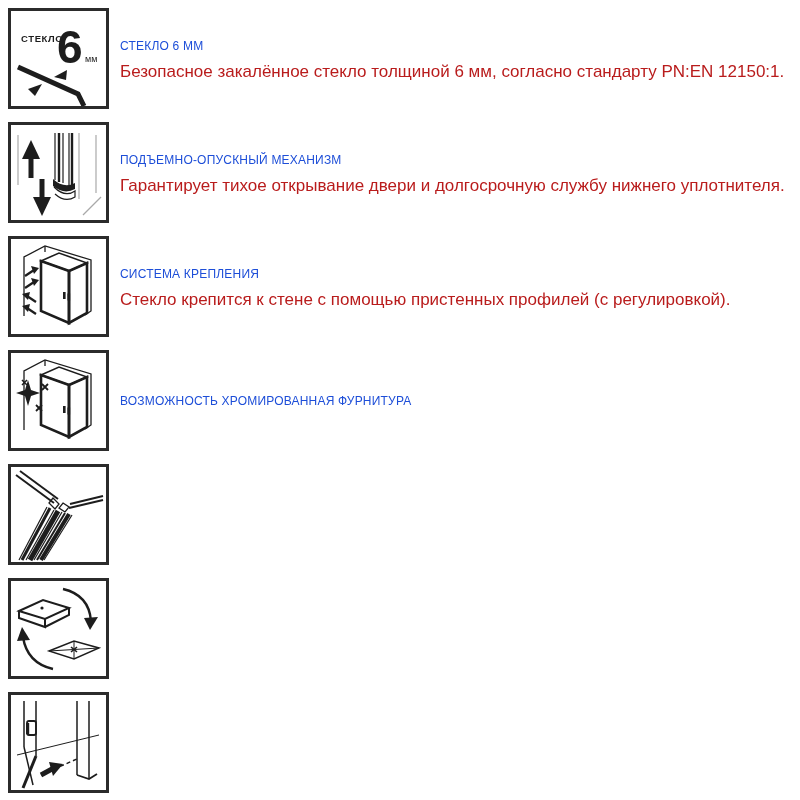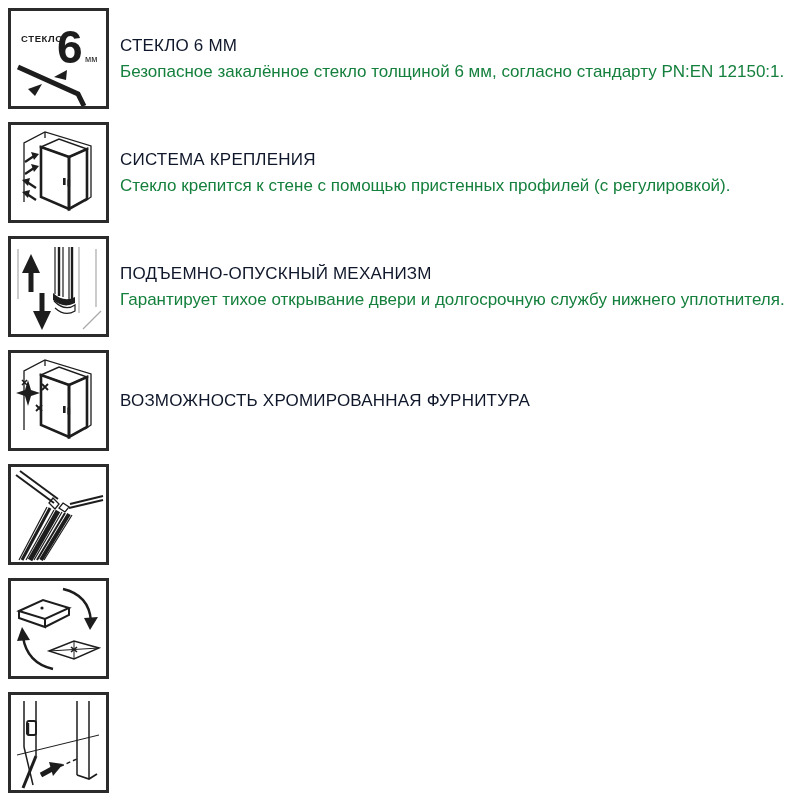--- a/index.html
+++ b/index.html
@@ -12,26 +12,26 @@
   .feature-row{
     display:flex;align-items:center;margin-bottom:13px;
   }
   .icon-box{
     flex:0 0 auto;width:95px;height:95px;border:3px solid #2b2b2b;
     background:#ffffff;margin-right:11px;box-sizing:content-box;text-align:center;
   }
   .icon-box svg{display:block;width:95px;height:95px;}
   .content{flex:1 1 auto;min-width:0;padding-right:4px;}
   .feat-heading{
-    margin:0;font-size:17px;line-height:26px;font-weight:400;
-    color:#0f172a;text-transform:none;letter-spacing:.2px;
+    margin:0;font-size:12px;line-height:26px;font-weight:400;
+    color:#1d4ed8;text-transform:none;letter-spacing:.2px;
   }
   .feat-body{
     margin:0;font-size:17px;line-height:26px;font-weight:400;
-    color:#15803d;text-align:justify;
+    color:#b91c1c;text-align:justify;
   }
   
   .ln{stroke:#1d1d1d;fill:none;}
   .faint{stroke:#a9a9a9;fill:none;}
   .fl{fill:#1d1d1d;stroke:none;}
 </style>
 </head>
 <body>
 
 <div class="page">
@@ -49,66 +49,66 @@
     </div>
     <div class="content">
       <h3 class="feat-heading">СТЕКЛО 6 ММ</h3>
       <p class="feat-body">Безопасное закалённое стекло толщиной 6 мм, согласно стандарту PN:EN 12150:1.</p>
     </div>
   </div>
 
   <div class="feature-row">
     <div class="icon-box">
       <svg viewBox="0 0 95 95">
+        <line class="faint" x1="7" y1="10" x2="7" y2="60" stroke-width="1.2"></line>
+        <line class="faint" x1="85" y1="10" x2="85" y2="68" stroke-width="1.2"></line>
+        <line class="faint" x1="72" y1="90" x2="90" y2="72" stroke-width="1.2"></line>
+        <line class="faint" x1="68" y1="8" x2="68" y2="74" stroke-width="1.2"></line>
+        <line class="ln" x1="20" y1="53" x2="20" y2="30" stroke-width="5"></line>
+        <polygon class="fl" points="11,34 20,15 29,34"></polygon>
+        <line class="ln" x1="31" y1="54" x2="31" y2="75" stroke-width="5"></line>
+        <polygon class="fl" points="22,72 40,72 31,91"></polygon>
+        <line class="ln" x1="44" y1="8" x2="44" y2="55" stroke-width="1.2"></line>
+        <line class="ln" x1="48" y1="8" x2="48" y2="57" stroke-width="2.4"></line>
+        <line class="ln" x1="52" y1="8" x2="52" y2="58" stroke-width="1.2"></line>
+        <line class="ln" x1="58" y1="8" x2="58" y2="60" stroke-width="1.2"></line>
+        <line class="ln" x1="61" y1="8" x2="61" y2="62" stroke-width="2.4"></line>
+        <path class="fl" d="M42,54 Q53,64 64,58 L64,64 Q53,70 42,61 Z"></path>
+        <path class="ln" d="M43,62 Q54,73 64,66 L64,72 Q54,78 44,69" stroke-width="1.2"></path>
+      </svg>
+    </div>
+    <div class="content">
+      <h3 class="feat-heading">ПОДЪЕМНО-ОПУСКНЫЙ МЕХАНИЗМ</h3>
+      <p class="feat-body">Гарантирует тихое открывание двери и долгосрочную службу нижнего уплотнителя.</p>
+    </div>
+  </div>
+
+  <div class="feature-row">
+    <div class="icon-box">
+      <svg viewBox="0 0 95 95">
         <polyline class="ln" points="13,77 13,18 34,7 80,21 80,72 74,76" stroke-width="1.3"></polyline>
         <line class="ln" x1="34" y1="7" x2="34" y2="13" stroke-width="1.3"></line>
         <polygon class="ln" points="30,22 48,14 76,24 58,32" stroke-width="1.6"></polygon>
         <polygon class="ln" points="30,22 58,32 58,84 30,72" stroke-width="2.6"></polygon>
         <polygon class="ln" points="58,32 76,24 76,74 58,84" stroke-width="2.6"></polygon>
         <rect class="fl" x="52" y="53" width="2.6" height="7"></rect>
         <rect class="fl" x="56.5" y="54.5" width="2.6" height="7"></rect>
         <line class="ln" x1="14" y1="37" x2="23" y2="31" stroke-width="2.2"></line>
         <polygon class="fl" points="20,27 28,29 23,35"></polygon>
         <line class="ln" x1="14" y1="49" x2="23" y2="43" stroke-width="2.2"></line>
         <polygon class="fl" points="20,39 28,41 23,47"></polygon>
         <line class="ln" x1="25" y1="63" x2="16" y2="57" stroke-width="2.2"></line>
         <polygon class="fl" points="19,53 11,55 17,61"></polygon>
         <line class="ln" x1="25" y1="75" x2="16" y2="69" stroke-width="2.2"></line>
         <polygon class="fl" points="19,65 11,67 17,73"></polygon>
       </svg>
     </div>
     <div class="content">
       <h3 class="feat-heading">СИСТЕМА КРЕПЛЕНИЯ</h3>
       <p class="feat-body">Стекло крепится к стене с помощью пристенных профилей (с регулировкой).</p>
-    </div>
-  </div>
-
-  <div class="feature-row">
-    <div class="icon-box">
-      <svg viewBox="0 0 95 95">
-        <line class="faint" x1="7" y1="10" x2="7" y2="60" stroke-width="1.2"></line>
-        <line class="faint" x1="85" y1="10" x2="85" y2="68" stroke-width="1.2"></line>
-        <line class="faint" x1="72" y1="90" x2="90" y2="72" stroke-width="1.2"></line>
-        <line class="faint" x1="68" y1="8" x2="68" y2="74" stroke-width="1.2"></line>
-        <line class="ln" x1="20" y1="53" x2="20" y2="30" stroke-width="5"></line>
-        <polygon class="fl" points="11,34 20,15 29,34"></polygon>
-        <line class="ln" x1="31" y1="54" x2="31" y2="75" stroke-width="5"></line>
-        <polygon class="fl" points="22,72 40,72 31,91"></polygon>
-        <line class="ln" x1="44" y1="8" x2="44" y2="55" stroke-width="1.2"></line>
-        <line class="ln" x1="48" y1="8" x2="48" y2="57" stroke-width="2.4"></line>
-        <line class="ln" x1="52" y1="8" x2="52" y2="58" stroke-width="1.2"></line>
-        <line class="ln" x1="58" y1="8" x2="58" y2="60" stroke-width="1.2"></line>
-        <line class="ln" x1="61" y1="8" x2="61" y2="62" stroke-width="2.4"></line>
-        <path class="fl" d="M42,54 Q53,64 64,58 L64,64 Q53,70 42,61 Z"></path>
-        <path class="ln" d="M43,62 Q54,73 64,66 L64,72 Q54,78 44,69" stroke-width="1.2"></path>
-      </svg>
-    </div>
-    <div class="content">
-      <h3 class="feat-heading">ПОДЪЕМНО-ОПУСКНЫЙ МЕХАНИЗМ</h3>
-      <p class="feat-body">Гарантирует тихое открывание двери и долгосрочную службу нижнего уплотнителя.</p>
     </div>
   </div>
 
   <div class="feature-row">
     <div class="icon-box">
       <svg viewBox="0 0 95 95">
         <polyline class="ln" points="13,77 13,18 34,7 80,21 80,72 74,76" stroke-width="1.3"></polyline>
         <line class="ln" x1="34" y1="7" x2="34" y2="13" stroke-width="1.3"></line>
         <polygon class="ln" points="30,22 48,14 76,24 58,32" stroke-width="1.6"></polygon>
         <polygon class="ln" points="30,22 58,32 58,84 30,72" stroke-width="2.6"></polygon>

